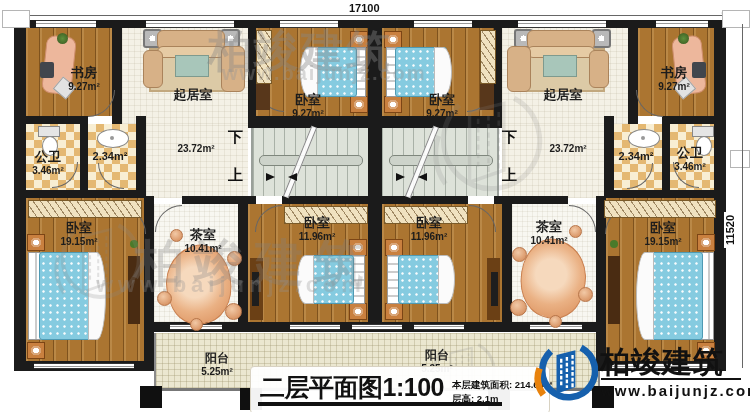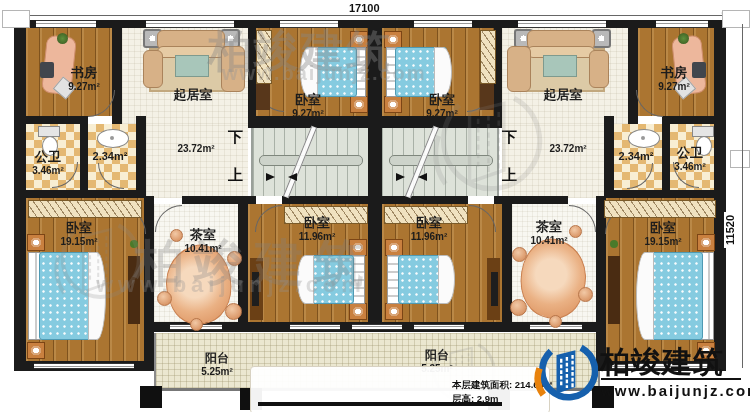--- a/index.html
+++ b/index.html
@@ -374,23 +374,24 @@
   <div class="tick" style="left:19px;top:15px;"></div>
   <div class="tick" style="left:721px;top:15px;"></div>
   <div class="dimtxt" style="left:346px;top:2px;">17100</div>
   <div class="bracket" style="left:2px;top:10px;width:26px;height:16px;"></div>
   <div class="bracket" style="left:722px;top:10px;width:26px;height:16px;"></div>
   <div class="bracket" style="left:730px;top:150px;width:18px;height:16px;"></div>
   <div style="position:absolute;left:742px;top:24px;width:1px;height:344px;background:#666;"></div>
   <div class="dimtxt" style="left:724px;top:212px;writing-mode:vertical-rl;transform:rotate(180deg);padding:3px 0;">11520</div>
 
   <div style="position:absolute;left:250px;top:366px;width:298px;height:46px;background:rgba(255,255,255,.95);border:1px solid #d8d2c2;border-radius:4px;"></div>
+  <div style="position:absolute;left:260px;top:371px;font-size:25px;font-weight:bold;color:#111;letter-spacing:-0.5px;white-space:nowrap;">二层平面图1:100</div>
   <div style="position:absolute;left:258px;top:402px;width:244px;height:3.5px;background:#111;"></div>
   <div style="position:absolute;left:452px;top:379px;font-size:9.5px;font-weight:bold;color:#111;white-space:nowrap;">本层建筑面积: 214.64㎡</div>
-  <div style="position:absolute;left:452px;top:393px;font-size:9.5px;font-weight:bold;color:#111;white-space:nowrap;">层高: 2.9m</div>
+  <div style="position:absolute;left:452px;top:393px;font-size:9.5px;font-weight:bold;color:#111;white-space:nowrap;">层高: 2.1m</div>
 
   <svg viewBox="0 0 70 70" style="position:absolute;left:532px;top:340px;width:66px;height:66px;">
     <path d="M52 8 A28 28 0 1 1 20 12" fill="none" stroke="#1660ad" stroke-width="7"></path>
     <path d="M12 58 A30 30 0 0 1 8 30" fill="none" stroke="#e8820c" stroke-width="7"></path>
     <path d="M26 16 L46 11 L46 50 L26 57 Z" fill="#1660ad"></path>
     <g stroke="#fff" stroke-width="2.5" stroke-dasharray="4 2">
       <line x1="31" y1="20" x2="31" y2="50"></line>
         <line x1="37" y1="18" x2="37" y2="51"></line>
         <line x1="43" y1="16" x2="43" y2="52"></line>
     </g>

